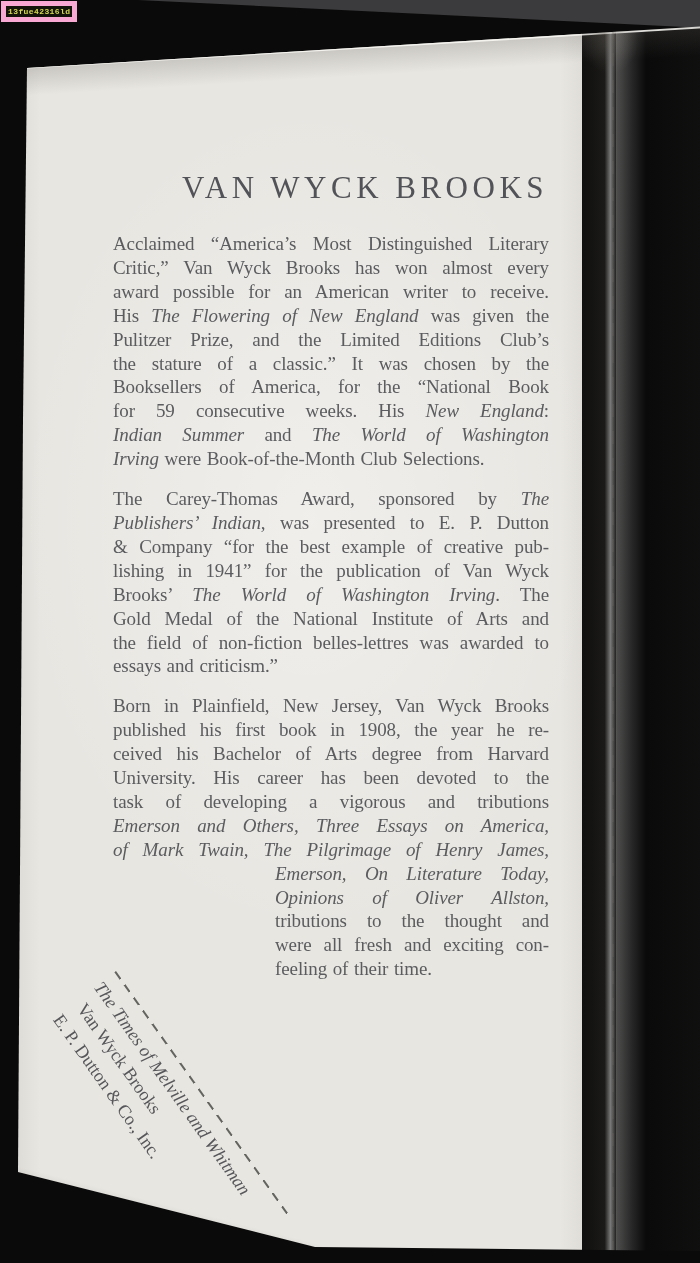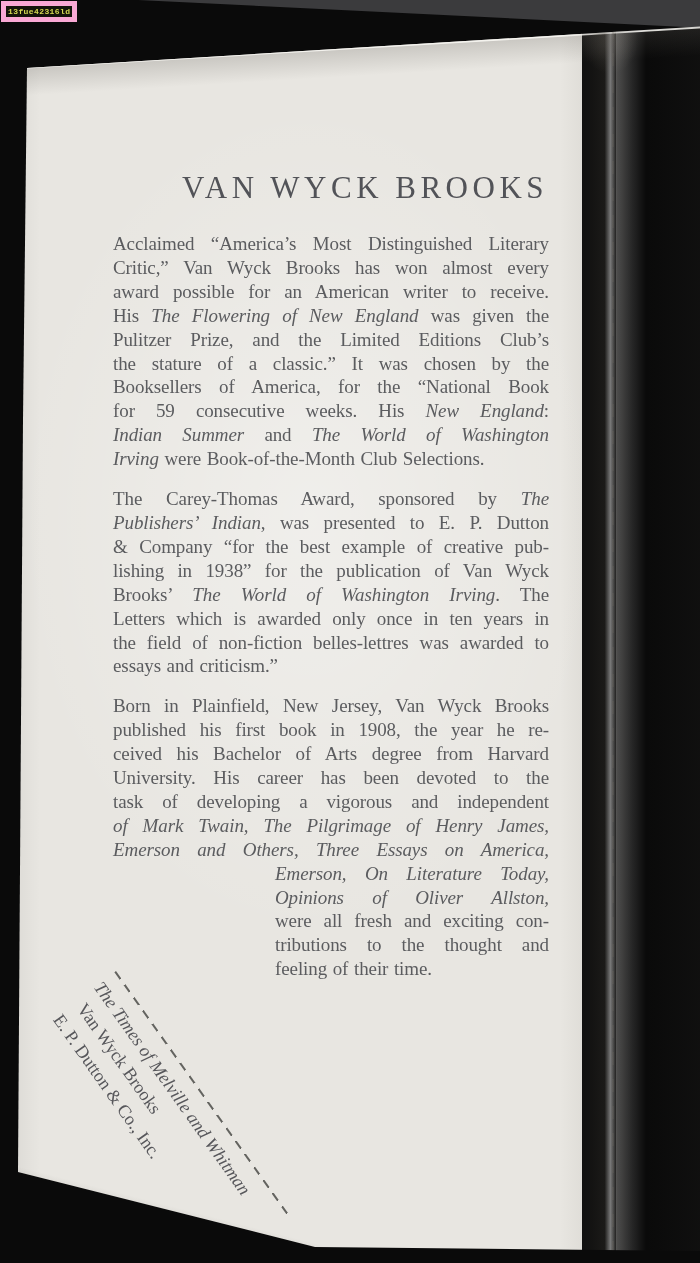--- a/index.html
+++ b/index.html
@@ -128,38 +128,38 @@
           <div class="tline"><span>the stature of a classic.” It was chosen by the</span></div>
           <div class="tline"><span>Booksellers of America, for the “National Book</span></div>
           <div class="tline"><span>for 59 consecutive weeks. His </span><em>New England</em><span>:</span></div>
           <div class="tline"><em>Indian Summer</em><span> and </span><em>The World of Washington</em></div>
           <div class="tline lastline"><em>Irving</em><span> were Book-of-the-Month Club Selections.</span></div>
         </div>
         <div class="para">
           <div class="tline"><span>The Carey-Thomas Award, sponsored by </span><em>The</em></div>
           <div class="tline"><em>Publishers’ Indian</em><span>, was presented to E. P. Dutton</span></div>
           <div class="tline"><span>&amp; Company “for the best example of creative pub-</span></div>
-          <div class="tline"><span>lishing in 1938” for the publication of Van Wyck</span></div>
+          <div class="tline"><span>lishing in 1941” for the publication of Van Wyck</span></div>
           <div class="tline"><span>Brooks’ </span><em>The World of Washington Irving</em><span>. The</span></div>
-          <div class="tline"><span>Letters which is awarded only once in ten years in</span></div>
+          <div class="tline"><span>Gold Medal of the National Institute of Arts and</span></div>
           <div class="tline"><span>the field of non-fiction belles-lettres was awarded to</span></div>
           <div class="tline lastline"><span>essays and criticism.”</span></div>
         </div>
         <div class="para">
           <div class="tline"><span>Born in Plainfield, New Jersey, Van Wyck Brooks</span></div>
           <div class="tline"><span>published his first book in 1908, the year he re-</span></div>
           <div class="tline"><span>ceived his Bachelor of Arts degree from Harvard</span></div>
           <div class="tline"><span>University. His career has been devoted to the</span></div>
-          <div class="tline"><span>task of developing a vigorous and independent</span></div>
+          <div class="tline"><span>task of developing a vigorous and tributions</span></div>
+          <div class="tline"><em>Emerson and Others, Three Essays on America,</em></div>
           <div class="tline"><em>of Mark Twain, The Pilgrimage of Henry James,</em></div>
-          <div class="tline"><em>Emerson and Others, Three Essays on America,</em></div>
           <div class="tline indent"><em>Emerson, On Literature Today,</em></div>
           <div class="tline indent"><em>Opinions of Oliver Allston,</em></div>
+          <div class="tline indent"><span>tributions to the thought and</span></div>
           <div class="tline indent"><span>were all fresh and exciting con-</span></div>
-          <div class="tline indent"><span>tributions to the thought and</span></div>
           <div class="tline indent lastline"><span>feeling of their time.</span></div>
         </div>
       </div>
   </div>
 
   <div class="stamp">
     <div class="dash-line"></div>
     <div class="s1">The Times of Melville and Whitman</div>
     <div class="s2">Van Wyck Brooks</div>
     <div class="s3">E. P. Dutton &amp; Co., Inc.</div>

